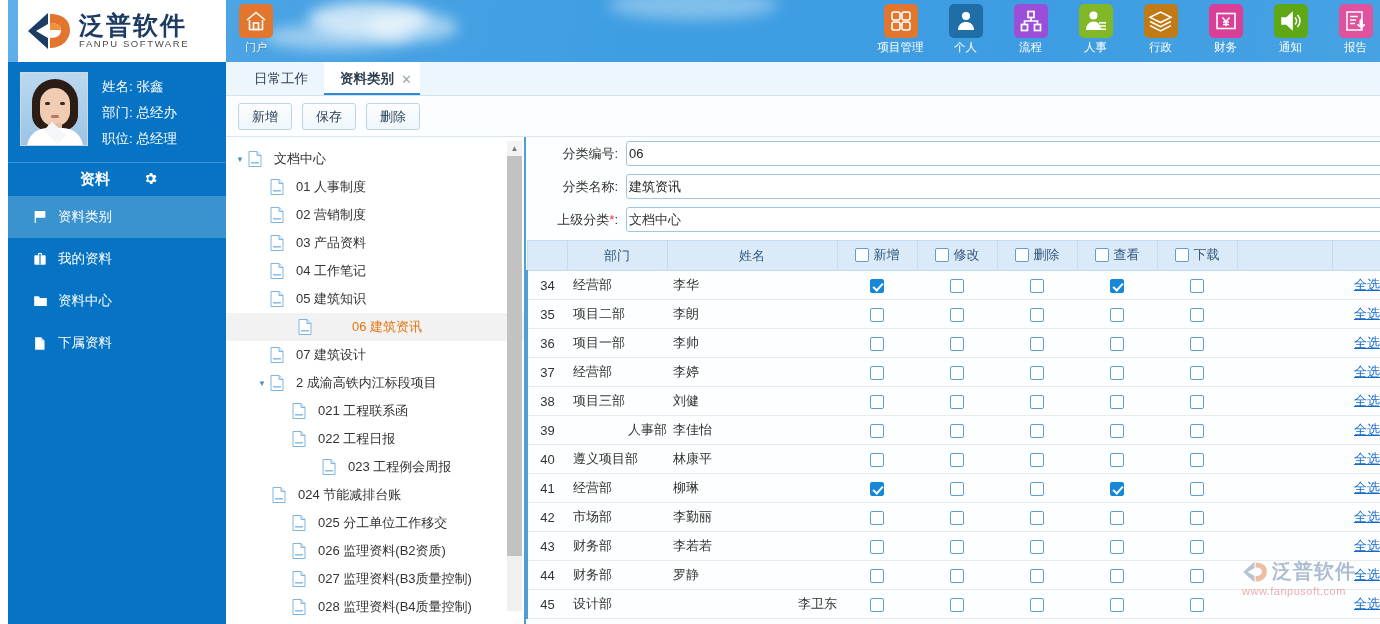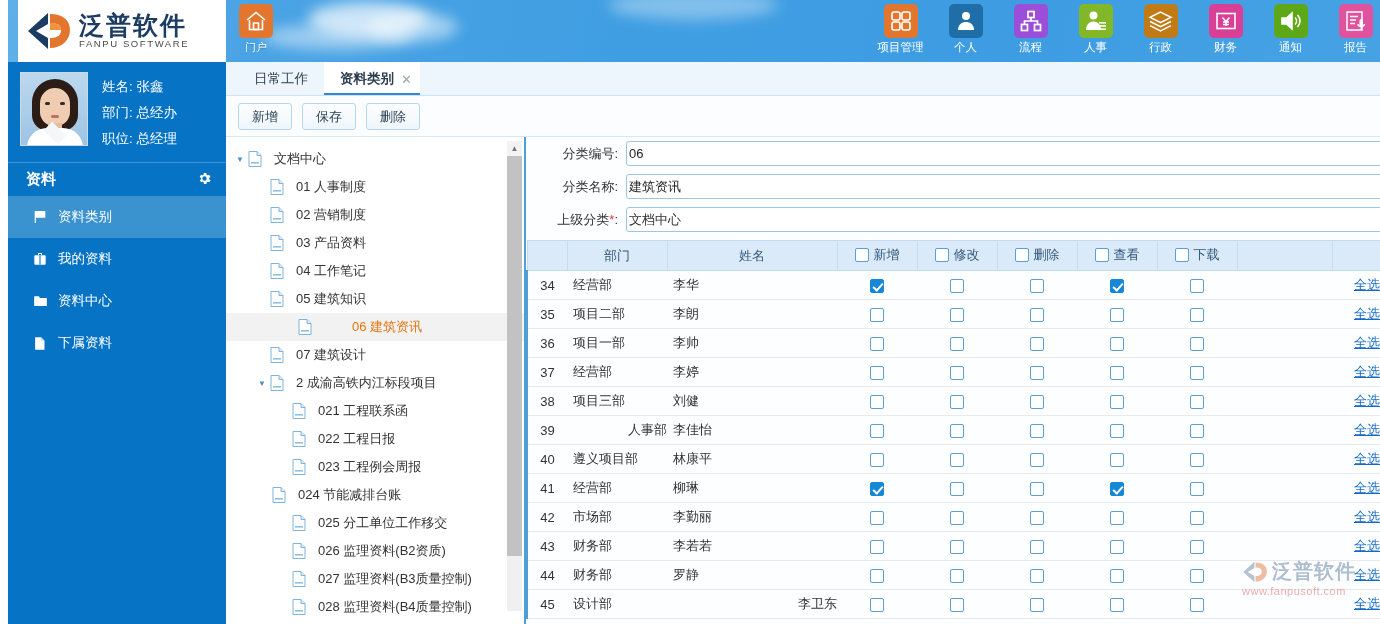--- a/index.html
+++ b/index.html
@@ -68,21 +68,21 @@
   .av-mouth { position:absolute; left:30px; top:42px; width:8px; height:3px; background:#c1705e; border-radius:3px; }
   .av-body { position:absolute; left:6px; top:55px; width:56px; height:22px; background:#ffffff; border-radius:20px 20px 0 0; }
   .av-neck { position:absolute; left:27px; top:50px; width:14px; height:10px; background:#e5bfa3; }
   .av-collar { position:absolute; left:24px; top:54px; width:20px; height:12px; background:#f4f6f8; transform: rotate(45deg); }
   .profile-info { margin-left: 14px; color: #ffffff; font-size: 13.5px; line-height: 26px; padding-top: 2px; }
 
   .section-head {
     height: 34px; display: flex; align-items: center; padding: 0 14px 0 18px;
     color: #ffffff; font-size: 15px; font-weight: bold;
     background: #0673c4; border-top: 1px solid #3b93d2;
-    justify-content: space-between;
+    justify-content: center;
     gap: 33px;
   }
   .menu-item {
     height: 42px; display: flex; align-items: center; padding-left: 24px;
     color: #ffffff; font-size: 13.5px; cursor: pointer;
   }
   .menu-item.active { background: #3a92cf; }
   .menu-icon { width: 26px; flex: none; display: flex; align-items: center; }
 
   
@@ -526,21 +526,21 @@
               <span class="caret"></span>
               <span style="display: inline-flex; margin-right: 6px;">
                 <svg class="docicon" viewBox="0 0 14 16">
                   <path d="M1 0.5 L9 0.5 L13 4.5 L13 15.5 L1 15.5 Z" fill="#ffffff" stroke="#7fb3dd"></path>
                   <path d="M9 0.5 L9 4.5 L13 4.5" fill="#d9ecfa" stroke="#7fb3dd"></path>
                   <rect x="3" y="11" width="8" height="1.6" fill="#8fc0e4"></rect>
                 </svg>
               </span>
               <span class="tlabel">022 工程日报</span>
             </div>
-            <div class="tnode" style="padding-left: 50px;">
+            <div class="tnode" style="padding-left: 80px;">
               <span class="caret"></span>
               <span style="display: inline-flex; margin-right: 6px;">
                 <svg class="docicon" viewBox="0 0 14 16">
                   <path d="M1 0.5 L9 0.5 L13 4.5 L13 15.5 L1 15.5 Z" fill="#ffffff" stroke="#7fb3dd"></path>
                   <path d="M9 0.5 L9 4.5 L13 4.5" fill="#d9ecfa" stroke="#7fb3dd"></path>
                   <rect x="3" y="11" width="8" height="1.6" fill="#8fc0e4"></rect>
                 </svg>
               </span>
               <span class="tlabel">023 工程例会周报</span>
             </div>

